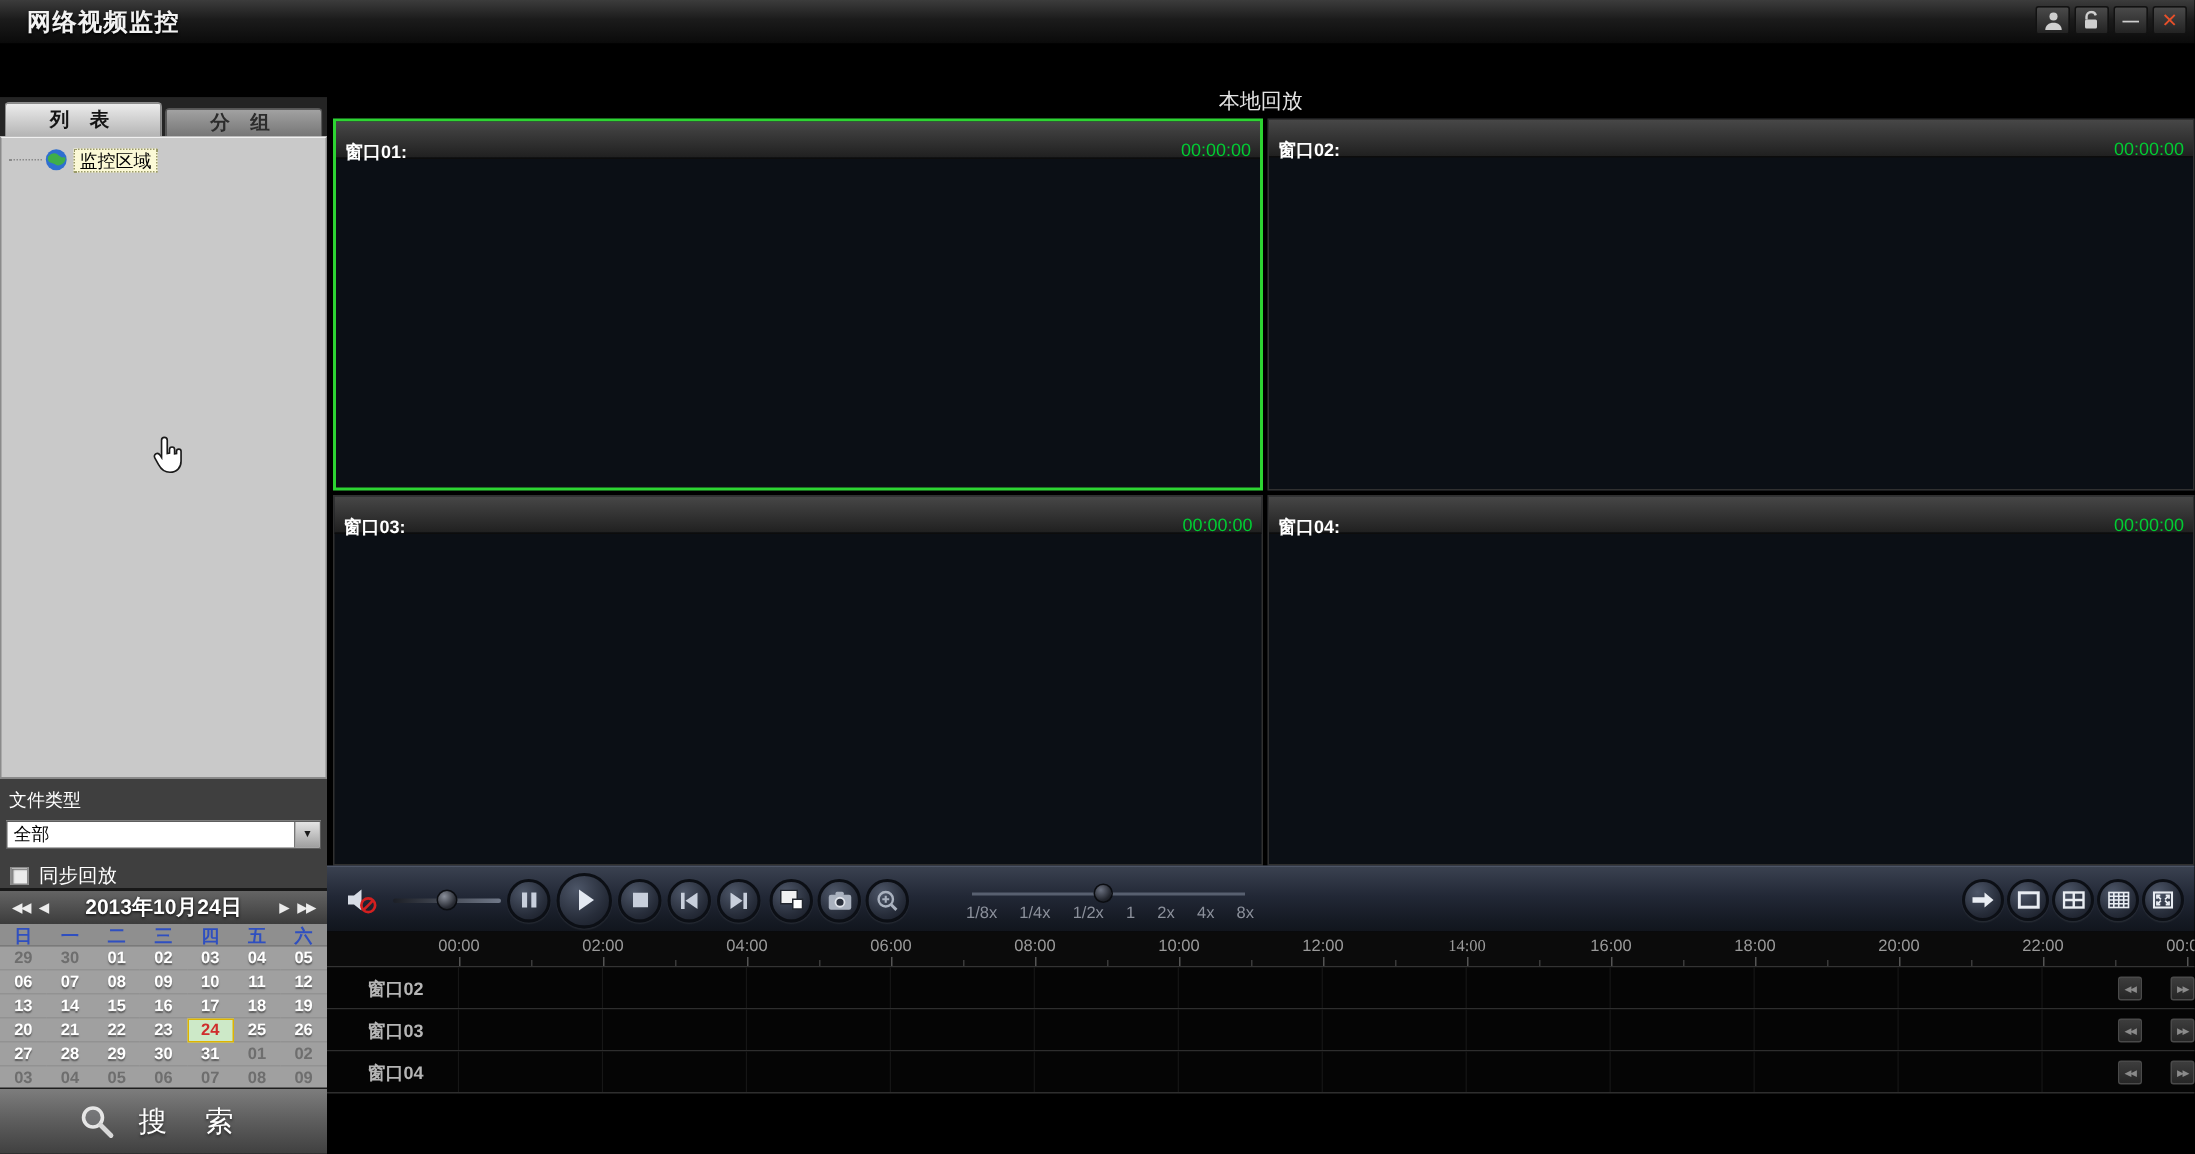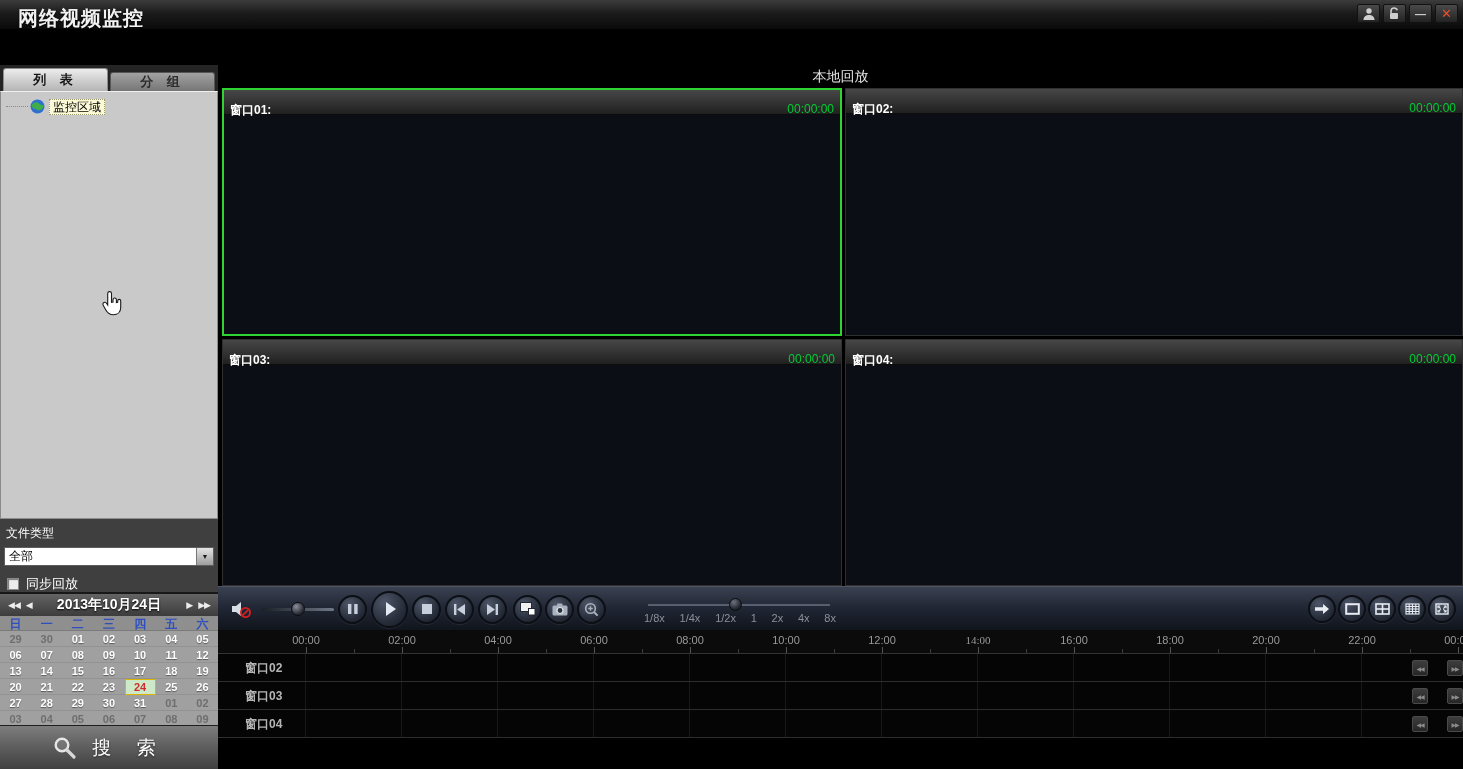--- a/index.html
+++ b/index.html
@@ -3,21 +3,21 @@
 <meta charset="utf-8">
 <style>
   * { box-sizing: border-box; margin: 0; padding: 0; }
   html,body { width:1463px; height:769px; overflow:hidden; background:#000;
     font-family:"Liberation Sans","DejaVu Sans",sans-serif; }
   .app { position:absolute; inset:0; width:1463px; height:769px; }
 
   
   .titlebar { position:absolute; left:0; top:0; width:100%; height:30px;
     background:linear-gradient(#3c3c3c,#1b1b1b 45%,#0a0a0a); border-bottom:1px solid #000; }
-  .titlebar .title { position:absolute; left:18px; top:5px; color:#f2f2f2; font-size:20px;
+  .titlebar .title { position:absolute; left:18px; top:5px; color:#f2f2f2; font-size:16px;
     font-weight:bold; letter-spacing:1px; text-shadow:0 1px 2px #000; }
   .win-controls { position:absolute; right:5px; top:4px; display:flex; gap:3px; }
   .win-btn { width:23px; height:19px; display:flex; align-items:center; justify-content:center;
     background:linear-gradient(#4a4a4a,#232323); border:1px solid #121212; border-radius:2px; }
   .win-btn.min { color:#d0d0d0; font-size:11px; font-weight:bold; }
   .win-btn.close { color:#e8502a; font-size:13px; font-weight:bold; }
 
   
   .menubar { position:absolute; left:0; top:30px; width:100%; height:35px;
     background:linear-gradient(#585858,#3a3a3a 40%,#262626 85%,#1d1d1d);
@@ -77,21 +77,21 @@
     color:#fff; text-shadow:0 1px 1px #5a5a5a; border-bottom:1px solid #929292; }
   .cal-cell.out { color:#6e6e6e; text-shadow:none; }
   .cal-cell.selected { background:#cde9c8; border:1px solid #dfb400; color:#cf2d2d; text-shadow:none; }
 
   .search-btn { position:absolute; left:0; bottom:0; width:218px; height:44px;
     background:linear-gradient(#7d7d7d,#5d5d5d 50%,#404040); border-top:1px solid #1e1e1e;
     display:flex; align-items:center; justify-content:center; gap:14px; }
   .search-label { color:#fff; font-size:19px; letter-spacing:10px; text-shadow:0 1px 2px #2a2a2a; }
 
   
-  .main { position:absolute; left:218px; top:65px; width:1245px; height:600px; background:#000; }
+  .main { position:absolute; left:218px; top:56px; width:1245px; height:600px; background:#000; }
   .main-title { height:23px; display:flex; align-items:center; justify-content:center;
     color:#e4e4e4; font-size:14px; }
   .video-grid { margin-left:4px; display:grid; grid-template-columns:620px 618px;
     grid-template-rows:248px 247px; gap:3px; }
   .vwin { background:#0b0f15; border:1px solid #303030; position:relative; }
   .vwin.selected { border:2px solid #2dd432; }
   .vwin-header { height:20px; background:linear-gradient(#474747,#202020);
     display:flex; align-items:flex-start; justify-content:space-between; padding:12px 6px;
     border-bottom:1px solid #0c0c0c; }
   .vwin-label { color:#fff; font-size:12px; font-weight:bold; }

